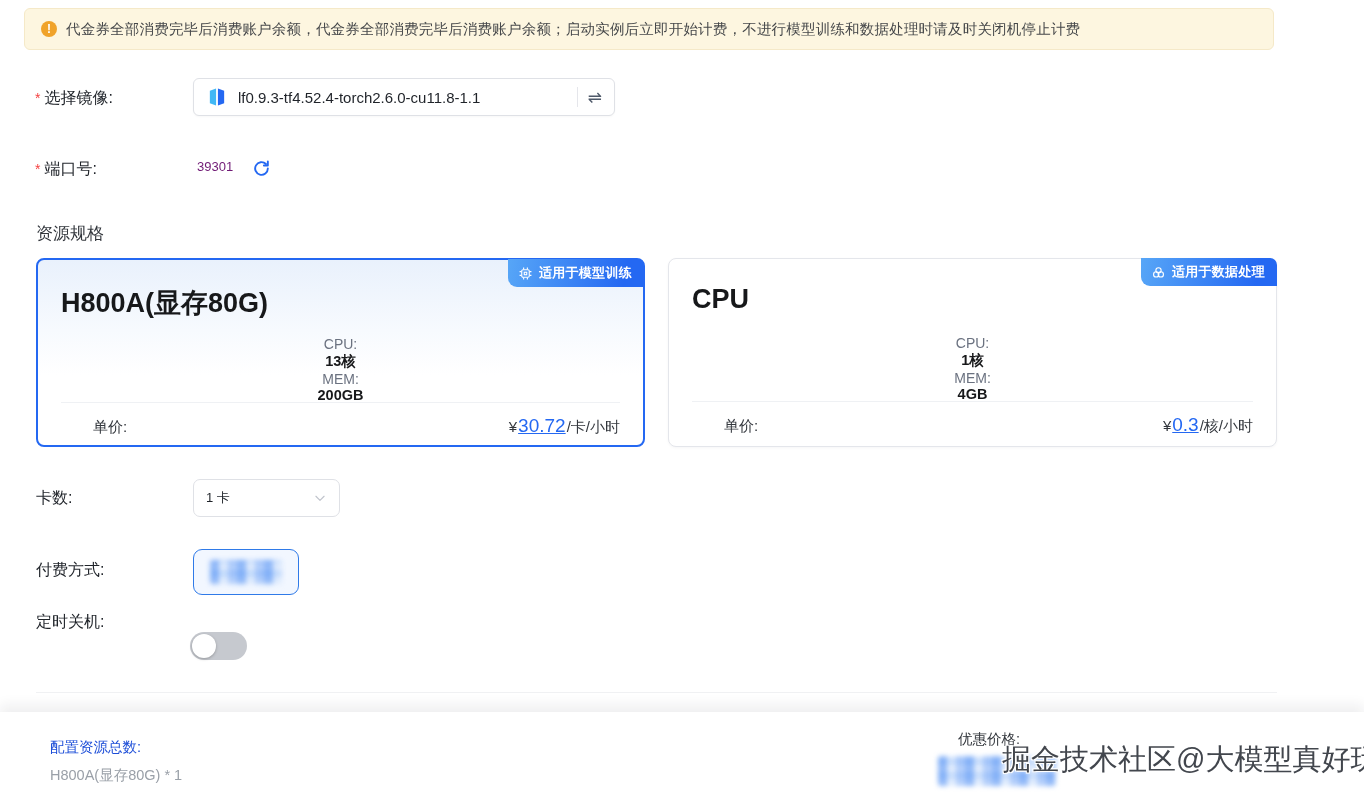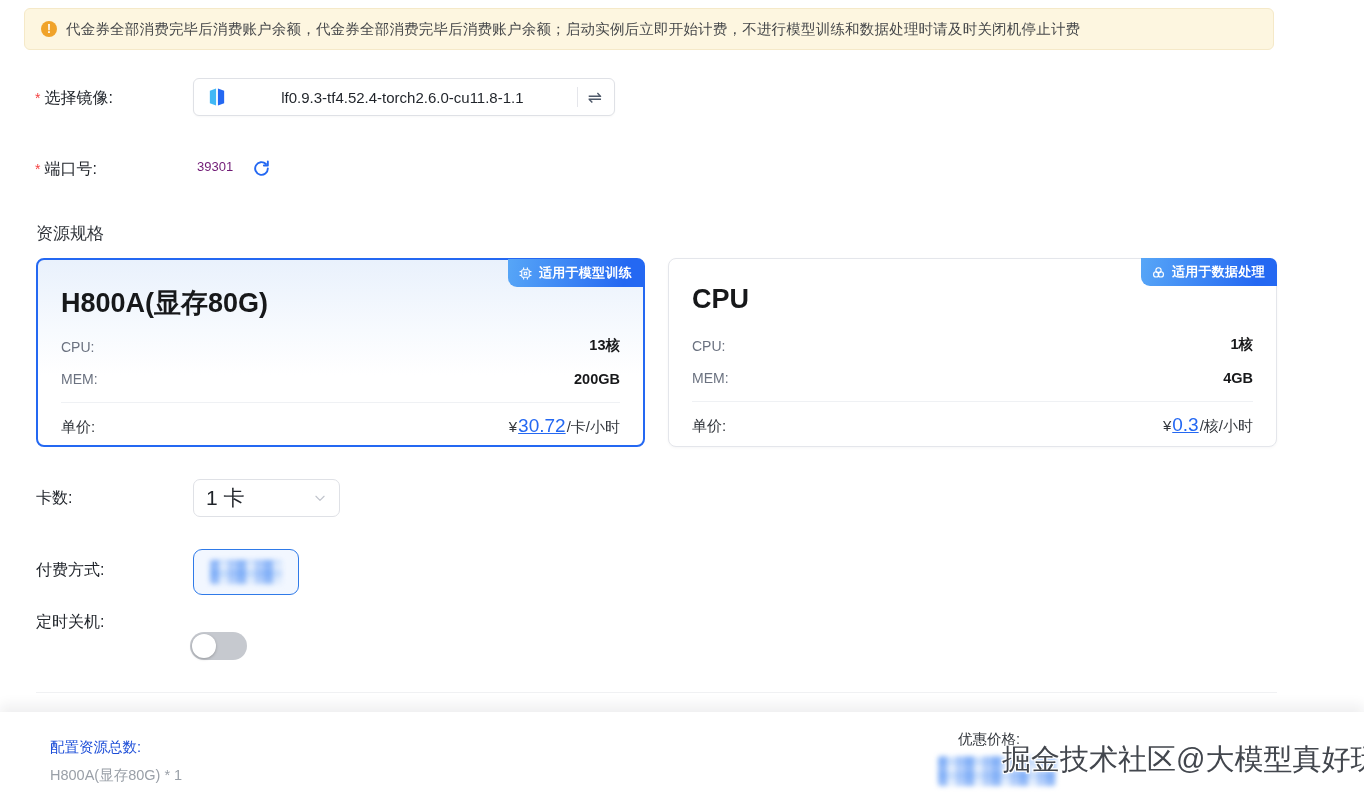--- a/index.html
+++ b/index.html
@@ -14,21 +14,21 @@
   .warn-ic { width:16px; height:16px; border-radius:50%; background:#f0a32a; color:#fff;
     font-size:12px; font-weight:bold; display:flex; align-items:center; justify-content:center; flex:none; }
   .banner-text { font-size:14.5px; color:#46484a; letter-spacing:.2px; white-space:nowrap; }
 
   
   .req { color:#f53f3f; margin-right:4px; font-size:14px; }
   .row-label { position:absolute; left:35px; font-size:16px; color:#1f2329; }
 
   .img-select { position:absolute; left:193px; top:78px; width:422px; height:38px;
     border:1px solid #dfe1e6; border-radius:6px; background:#fff; display:flex; align-items:center;
-    padding:0 12px; gap:10px; cursor:pointer; box-shadow:0 1px 2px rgba(31,35,41,.03);text-align:center; }
+    padding:0 12px; gap:10px; cursor:pointer; box-shadow:0 1px 2px rgba(31,35,41,.03); }
   .img-logo { width:22px; height:22px; flex:none; }
   .img-value { font-size:15px; color:#1f2329; flex:1; white-space:nowrap; overflow:hidden; }
   .img-divider { width:1px; height:20px; background:#e5e6eb; flex:none; }
   .swap-ic { font-size:17px; color:#4e5969; flex:none; line-height:1; }
 
   .port-value { position:absolute; left:197px; top:159px; font-size:13px; color:#701a75; }
   .refresh-ic { position:absolute; left:252px; top:159px; width:19px; height:19px; cursor:pointer; }
 
   .specs-title { position:absolute; left:36px; top:222px; font-size:17px; color:#33373d; }
 
@@ -36,35 +36,35 @@
   .card { position:absolute; top:258px; width:609px; height:189px; border-radius:8px; background:#fff; }
   .card.sel { left:36px; border:2px solid #2468f2;
     background:linear-gradient(180deg,#e9f1fc 0%, #f7fafe 38%, #ffffff 62%); }
   .card.plain { left:668px; border:1px solid #e4e6eb; box-shadow:0 1px 3px rgba(31,35,41,.04); }
   .card-badge { position:absolute; top:-1px; right:-1px; height:28px; padding:0 12px 0 10px;
     background:linear-gradient(100deg,#57a6f7 0%, #2468f2 85%);
     border-radius:0 7px 0 9px; display:flex; align-items:center; gap:6px; }
   .card-badge svg { width:15px; height:15px; }
   .badge-label { color:#fff; font-size:13px; font-weight:bold; letter-spacing:.3px; white-space:nowrap; }
   .card-title { position:absolute; left:23px; top:25px; font-size:27px; font-weight:bold; color:#17181a; }
-  .spec-row { position:absolute; left:23px; right:23px; display:flex; justify-content:space-between; align-items:flex-end; }
+  .spec-row { position:absolute; left:23px; right:23px; display:flex; justify-content:space-between; align-items:center;flex-direction:column; }
   .spec-row.r1 { top:76px; } .spec-row.r2 { top:111px; }
   .spec-key { font-size:14px; color:#6b7280; }
   .spec-val { font-size:14.5px; font-weight:bold; color:#17181a; }
   .card-hr { position:absolute; left:23px; right:23px; top:142px; height:1px; background:#eff1f4; }
   .price-row { position:absolute; left:23px; right:23px; top:155px; display:flex; justify-content:space-between; align-items:baseline; }
-  .price-key { font-size:15px; color:#33373d; }
+  .price-key { font-size:15px; color:#33373d;margin-left:32px; }
   .price-val { font-size:15px; color:#33373d; white-space:nowrap; }
   .price-num { color:#2468f2; font-size:19px; padding:0 1px;text-decoration:underline; }
 
   
   .dd { position:absolute; left:193px; top:479px; width:147px; height:38px; border:1px solid #dfe1e6;
     border-radius:7px; background:#fff; display:flex; align-items:center; justify-content:space-between;
     padding:0 12px; cursor:pointer; }
-  .dd-val { font-size:21px; color:#1f2329; }
+  .dd-val { font-size:13px; color:#1f2329; }
   .chev { width:14px; height:14px; }
 
   .pay-btn { position:absolute; left:193px; top:549px; width:106px; height:46px;
     border:1.5px solid #2f7ae8; border-radius:9px; background:#f2f7ff;
     display:flex; align-items:center; justify-content:center; cursor:pointer; overflow:hidden; }
   .mosaic { background:
       repeating-linear-gradient(90deg, rgba(90,150,245,.65) 0 9px, rgba(190,215,250,.45) 9px 18px, rgba(130,175,248,.6) 18px 27px),
       repeating-linear-gradient(0deg, rgba(255,255,255,.5) 0 7px, rgba(140,185,250,.4) 7px 14px);
     filter:blur(2.5px); border-radius:3px; }
   .pay-mosaic { width:72px; height:24px; }

